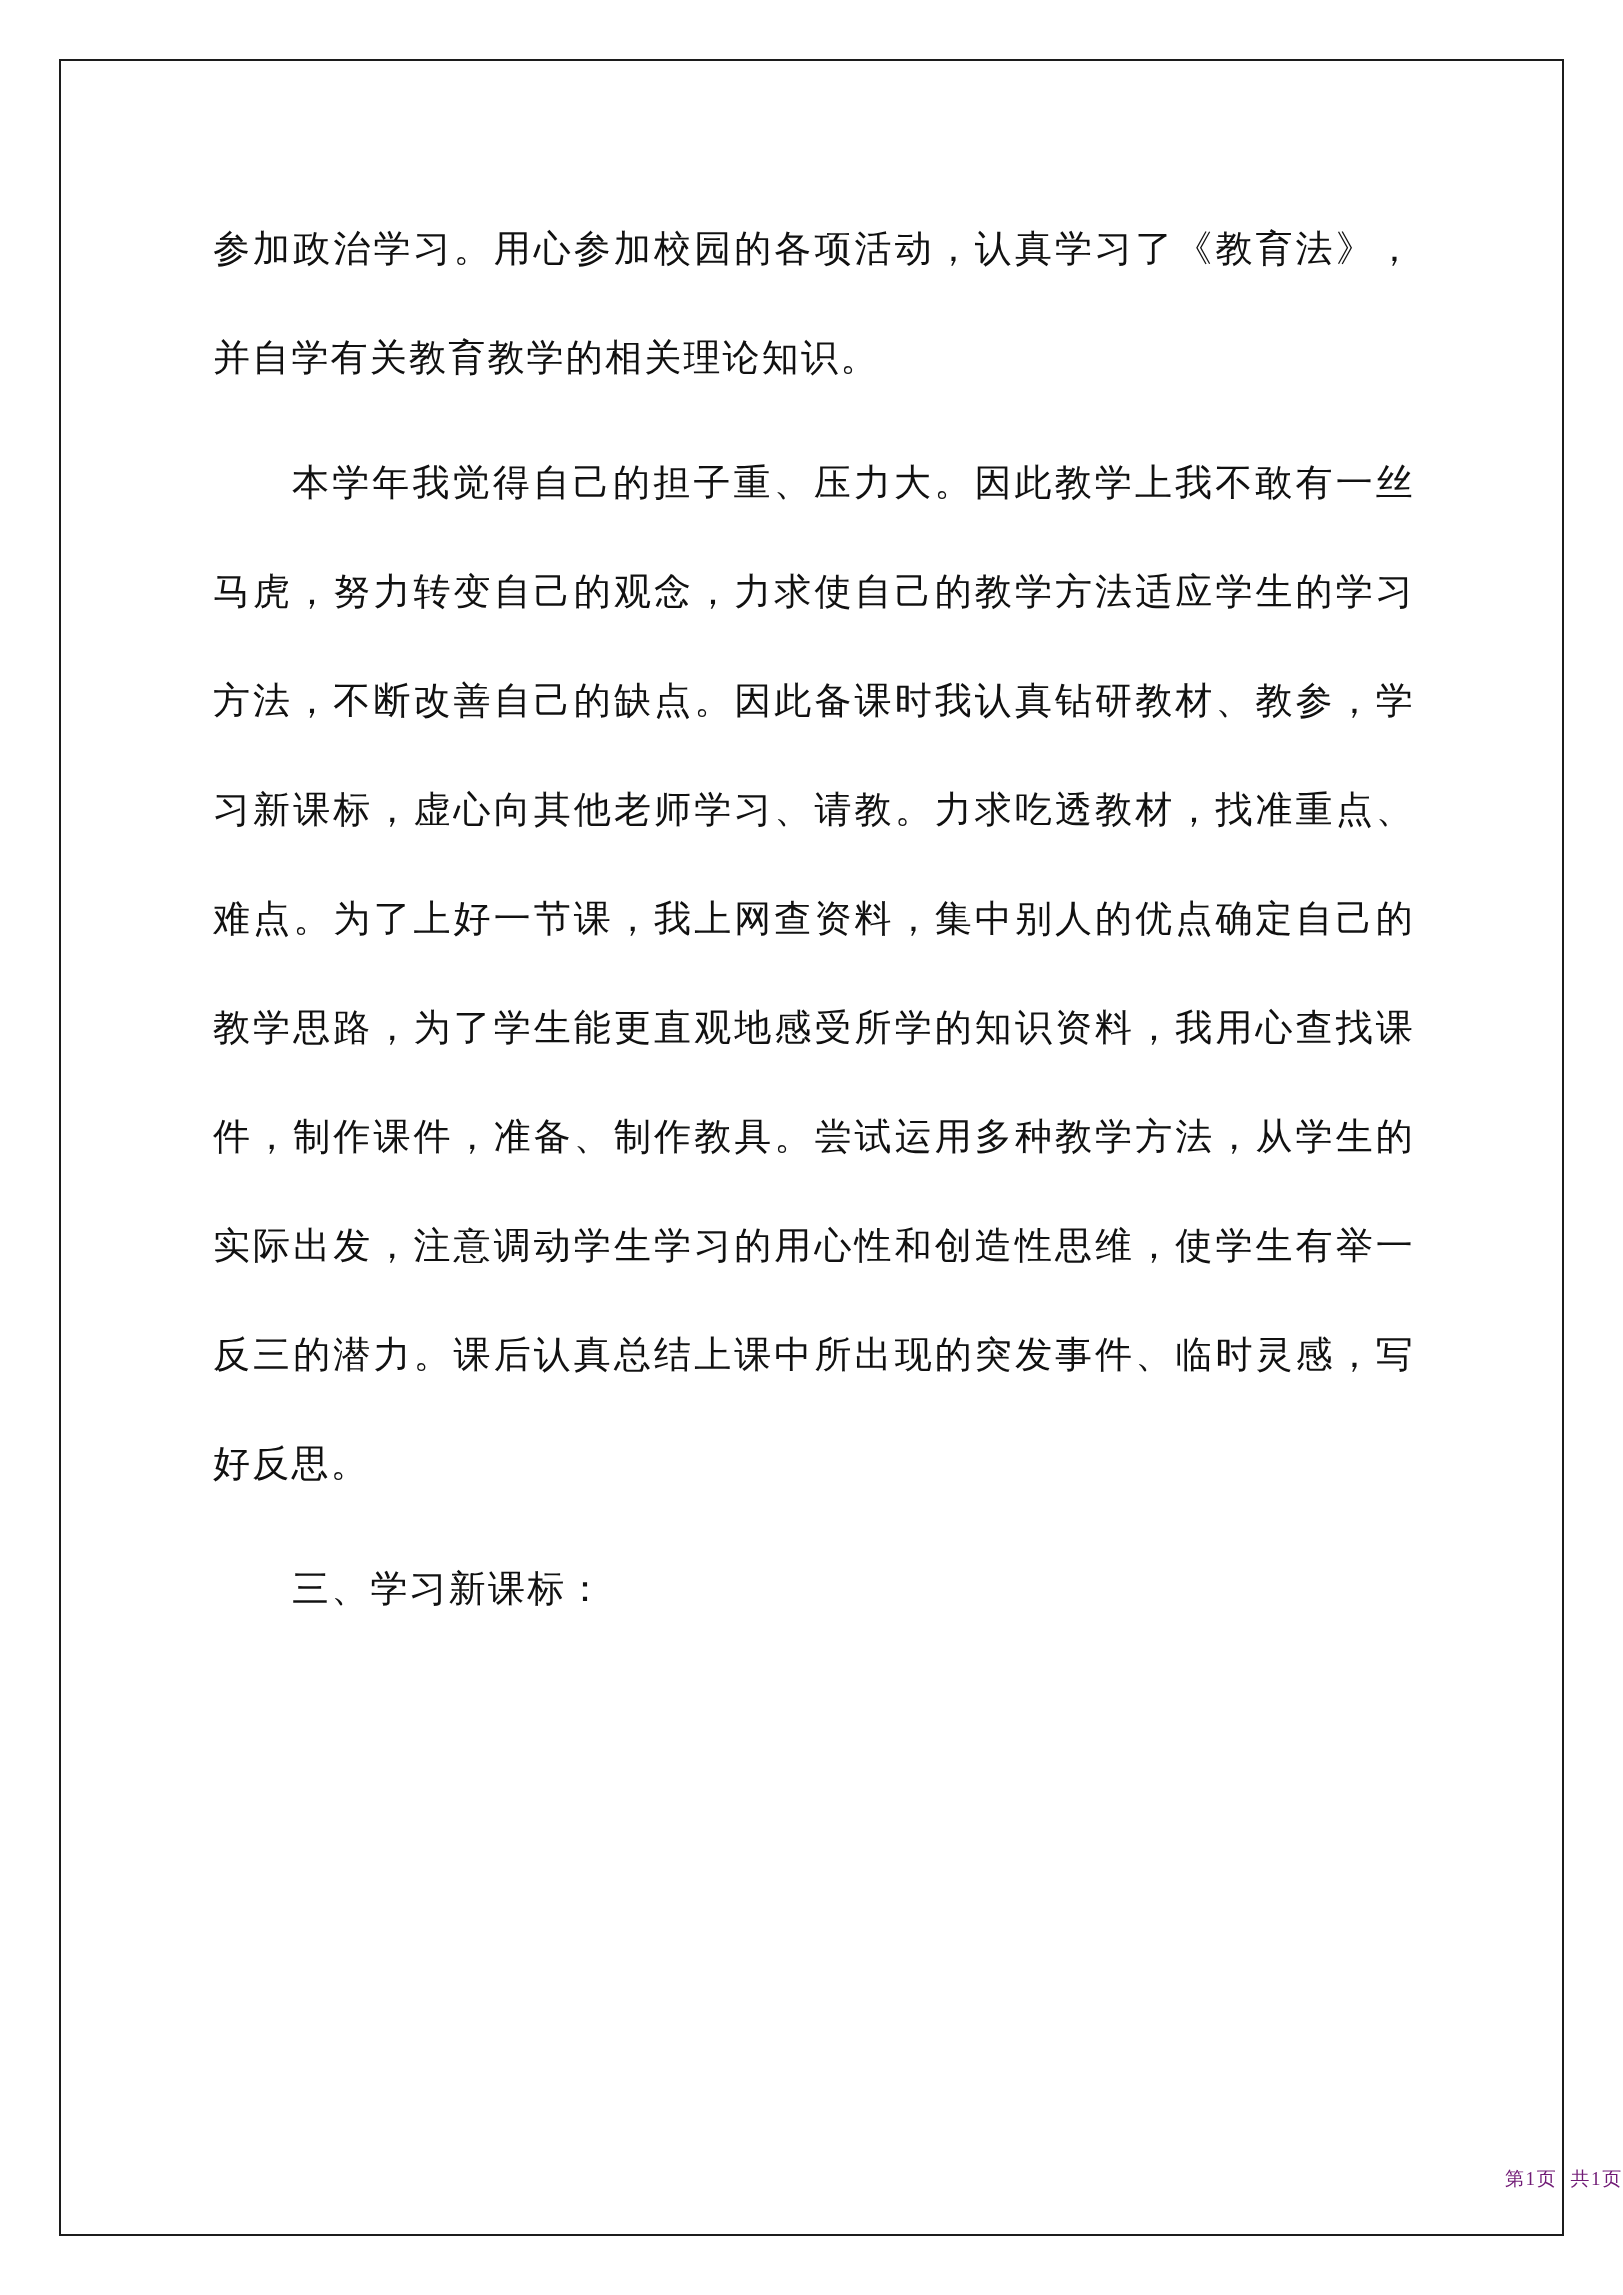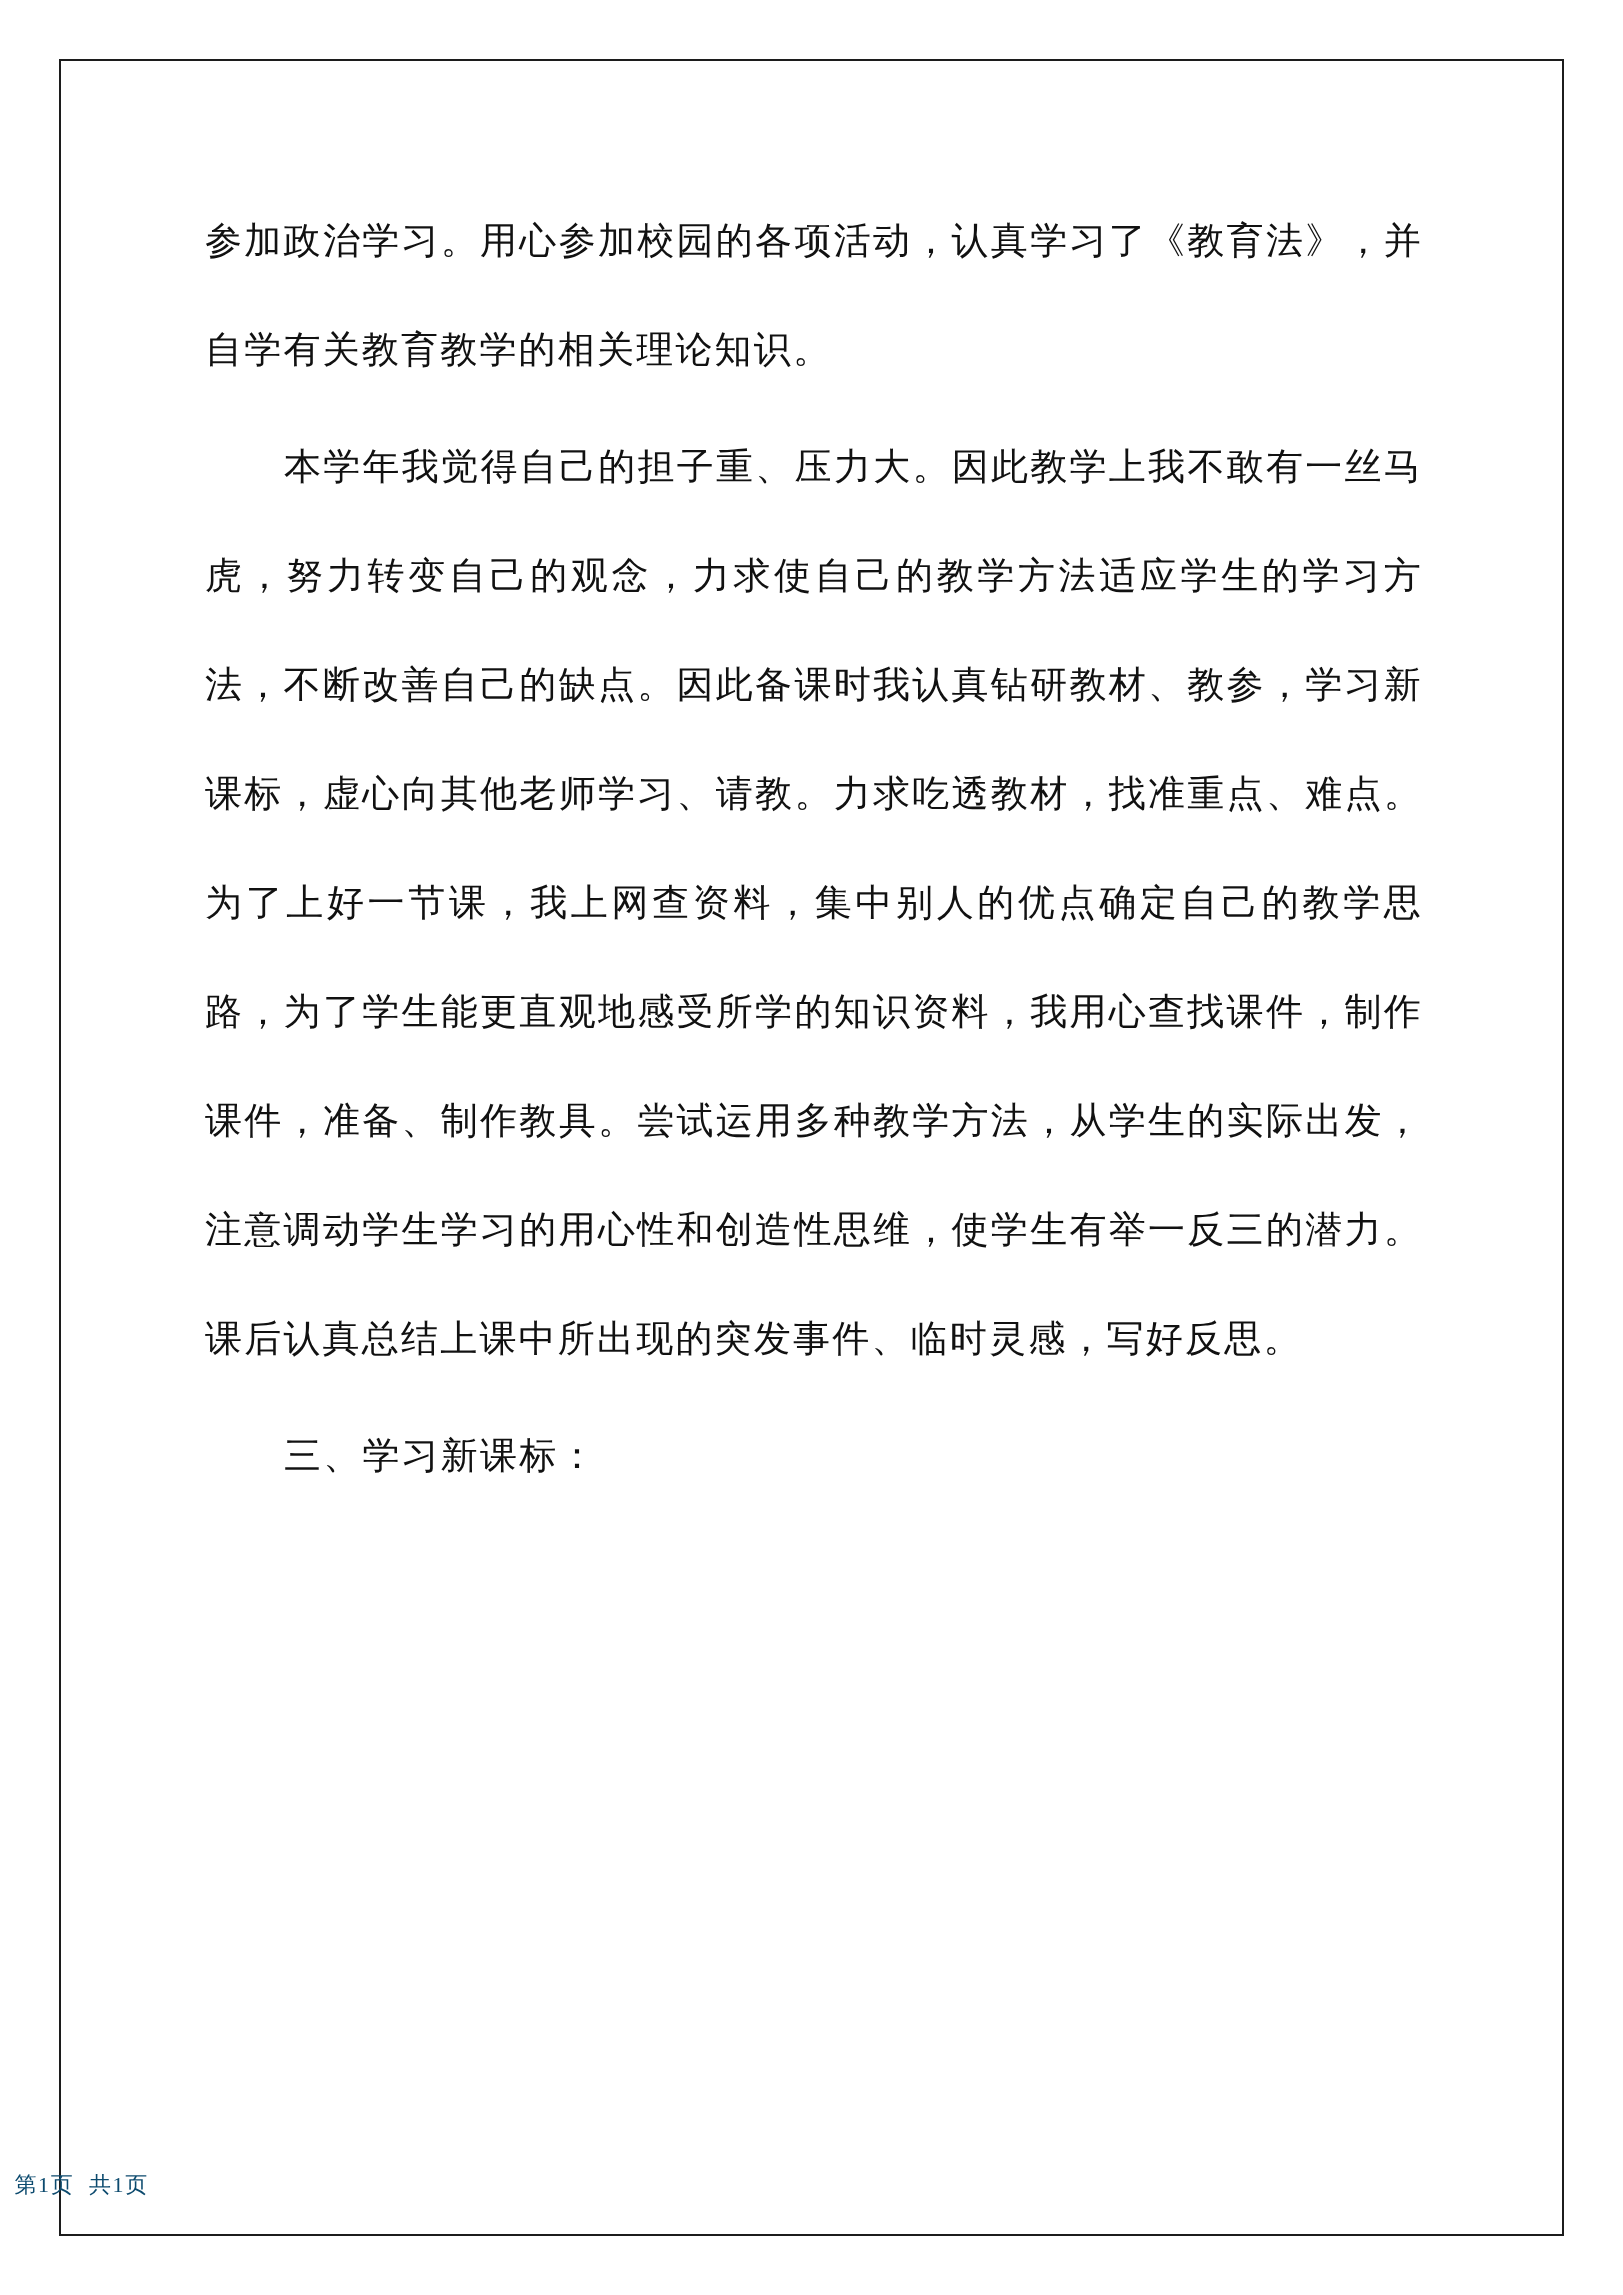--- a/index.html
+++ b/index.html
@@ -28,35 +28,35 @@
     position: absolute;
     left: 197px;
     top: 178px;
     width: 1234px;
     font-size: 37px;
     line-height: 109px;
     letter-spacing: 2.2px;
     text-align: justify;
   }
   .para {
-    margin: 8px;
+    margin: 16px;
     padding: 0;
   }
   .para.indent {
     text-indent: 79px;
   }
   .footer {
     position: absolute;
     top: 2144px;
     left: 0;
     width: 100%;
-    text-align: left;
-    font-size: 22px;
+    text-align: right;
+    font-size: 19px;
     letter-spacing: 1.7px;
-    color: #0c4a6e;
+    color: #701a75;
     white-space: pre;
   }
 </style>
 </head>
 <body>
 
 <div class="page-border"></div>
 
 <div class="content">
   <p class="para no-indent">参加政治学习。用心参加校园的各项活动，认真学习了《教育法》，并自学有关教育教学的相关理论知识。</p>

